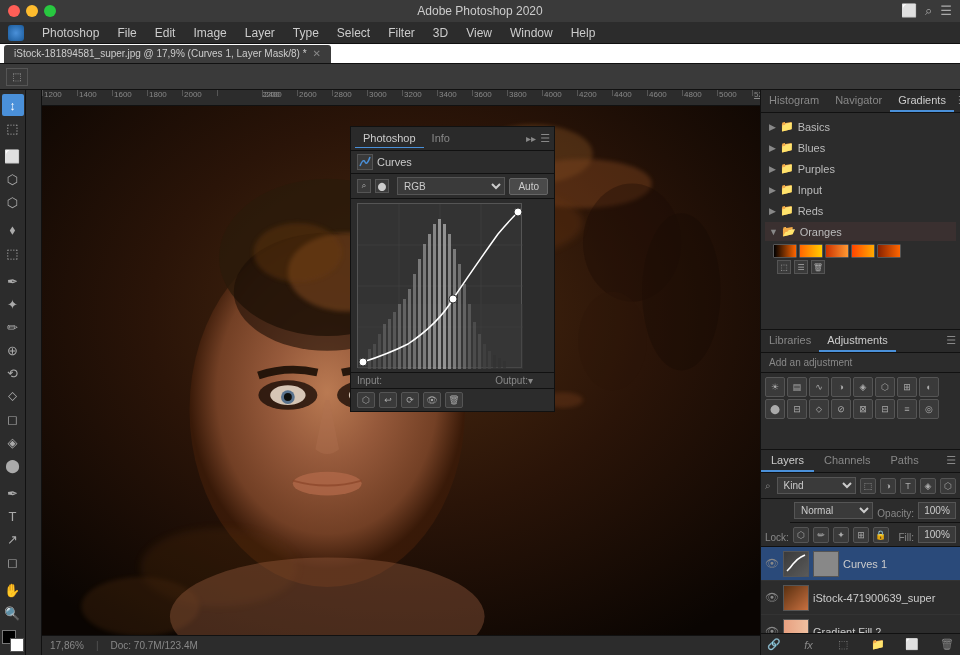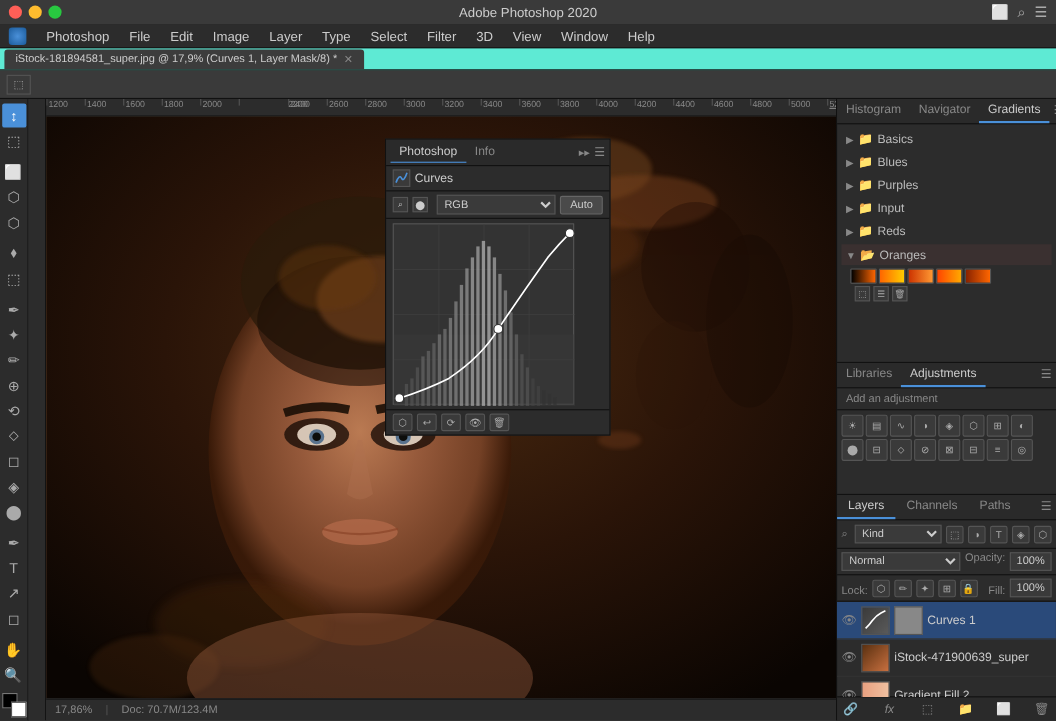--- a/index.html
+++ b/index.html
@@ -14,21 +14,21 @@
     .tl-green { background: #28c840; }
     .title-center { position: absolute; left: 50%; transform: translateX(-50%); font-size: 12px; color: #ccc; }
     .title-icons { margin-left: auto; display: flex; gap: 8px; color: #aaa; font-size: 13px; }
 
     
     #menu-bar { height: 22px; background: #2c2c2c; display: flex; align-items: center; padding: 0 8px; gap: 2px; border-bottom: 1px solid #111; }
     .menu-item { padding: 2px 8px; font-size: 12px; color: #ccc; cursor: pointer; border-radius: 3px; }
     .app-icon { width: 16px; height: 16px; background: radial-gradient(circle, #4a90d9, #1a5a9a); border-radius: 3px; margin-right: 8px; flex-shrink: 0; }
 
     
-    #tab-bar { height: 20px; background: #5eead4; display: flex; align-items: center; padding: 0 4px; border-bottom: 1px solid #111; }
+    #tab-bar { height: 20px; background: #ffffff; display: flex; align-items: center; padding: 0 4px; border-bottom: 1px solid #111; }
     .doc-tab { height: 18px; background: #3c3c3c; border-radius: 3px 3px 0 0; padding: 0 10px; display: flex; align-items: center; font-size: 11px; color: #ccc; gap: 6px; }
     .doc-tab-close { color: #888; font-size: 10px; cursor: pointer; }
 
     
     #options-bar { height: 26px; background: #3a3a3a; border-bottom: 1px solid #111; display: flex; align-items: center; padding: 0 6px; gap: 6px; }
 
     
     #main { display: flex; height: calc(655px - 22px - 22px - 20px - 26px); }
 
     
@@ -75,21 +75,21 @@
     .adjustment-icons { display: flex; flex-wrap: wrap; gap: 2px; padding: 4px; }
     .adj-icon { width: 20px; height: 20px; background: #3a3a3a; border: 1px solid #555; border-radius: 2px; display: flex; align-items: center; justify-content: center; font-size: 9px; color: #aaa; cursor: pointer; }
 
     
     #panel-bottom { flex: 1; display: flex; flex-direction: column; min-height: 0; }
     .layers-tabs { display: flex; background: #2a2a2a; border-bottom: 1px solid #111; }
     .layers-tab { padding: 4px 10px; font-size: 11px; color: #888; cursor: pointer; }
     .layers-tab.active { color: #ccc; border-bottom: 2px solid #4a90d9; }
     .layers-controls { padding: 4px; display: flex; gap: 4px; align-items: center; border-bottom: 1px solid #111; }
     .layers-control-btn { width: 16px; height: 16px; background: #3a3a3a; border: 1px solid #555; border-radius: 2px; display: flex; align-items: center; justify-content: center; font-size: 9px; color: #aaa; }
-    .layers-blend { padding: 3px 4px; display: flex; gap: 4px; align-items: flex-start; border-bottom: 1px solid #111; }
+    .layers-blend { padding: 3px 4px; display: flex; gap: 4px; align-items: flex-end; border-bottom: 1px solid #111; margin-left: 29px; }
     .blend-select { height: 17px; background: #3a3a3a; border: 1px solid #555; color: #ccc; font-size: 10px; padding: 0 2px; }
     .layers-lock { padding: 3px 4px; display: flex; gap: 4px; align-items: flex-end; border-bottom: 1px solid #111; font-size: 10px; }
     .layers-list { flex: 1; overflow-y: auto; }
     .layer-row { display: flex; align-items: center; height: 34px; padding: 0 4px; gap: 4px; border-bottom: 1px solid #333; cursor: pointer; }
     .layer-row.selected { background: #2a4a7a; }
     .layer-eye { width: 14px; color: #888; text-align: center; font-size: 11px; }
     .layer-thumb { width: 26px; height: 26px; border: 1px solid #555; background: #555; flex-shrink: 0; overflow: hidden; }
     .layer-mask-thumb { width: 26px; height: 26px; border: 1px solid #555; background: #888; flex-shrink: 0; }
     .layer-name { font-size: 11px; color: #ccc; flex: 1; white-space: nowrap; overflow: hidden; }
     .layers-footer { height: 22px; background: #2a2a2a; border-top: 1px solid #111; display: flex; align-items: center; justify-content: space-between; padding: 0 4px; }
@@ -387,20 +387,26 @@
               </g>
 
               <path d="M 5 158 Q 30 150 50 140 Q 80 120 95 95 Q 115 65 140 30 Q 150 18 160 8" stroke="#fff" stroke-width="1.5" fill="none"></path>
 
               <circle cx="5" cy="158" r="4" fill="#fff" stroke="#333" stroke-width="1"></circle>
               <circle cx="95" cy="95" r="4" fill="#fff" stroke="#333" stroke-width="1"></circle>
               <circle cx="160" cy="8" r="4" fill="#fff" stroke="#333" stroke-width="1"></circle>
             </svg>
           </div>
         </div>
+        <div class="curves-io-row">
+          <span>Input:</span>
+          <span style="flex:1;"></span>
+          <span>Output:</span>
+          <span style="width:20px;">▾</span>
+        </div>
         <div class="prop-footer">
           <div class="prop-foot-btn">⬡</div>
           <div class="prop-foot-btn">↩</div>
           <div class="prop-foot-btn">⟳</div>
           <div class="prop-foot-btn">👁</div>
           <div class="prop-foot-btn">🗑</div>
         </div>
       </div>
     </div>
     <div id="status-bar">

